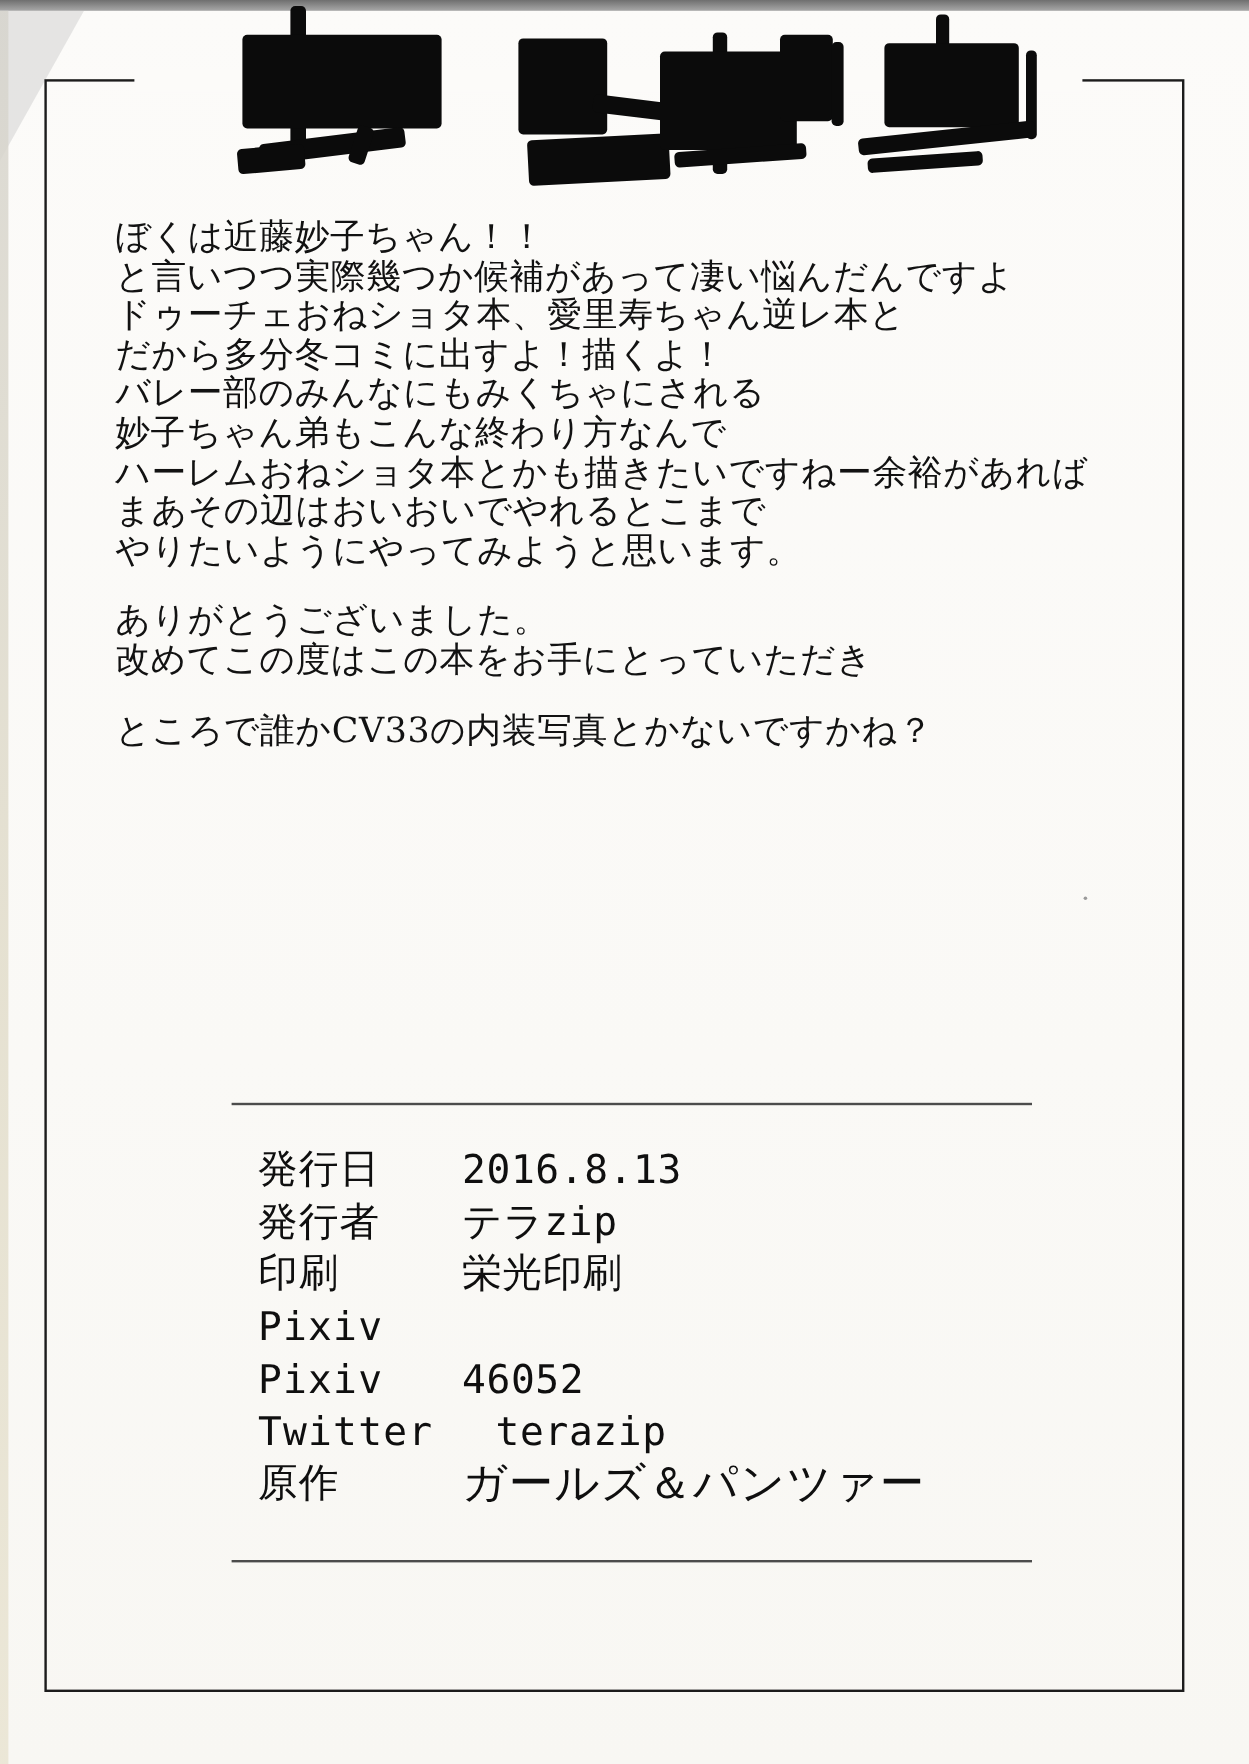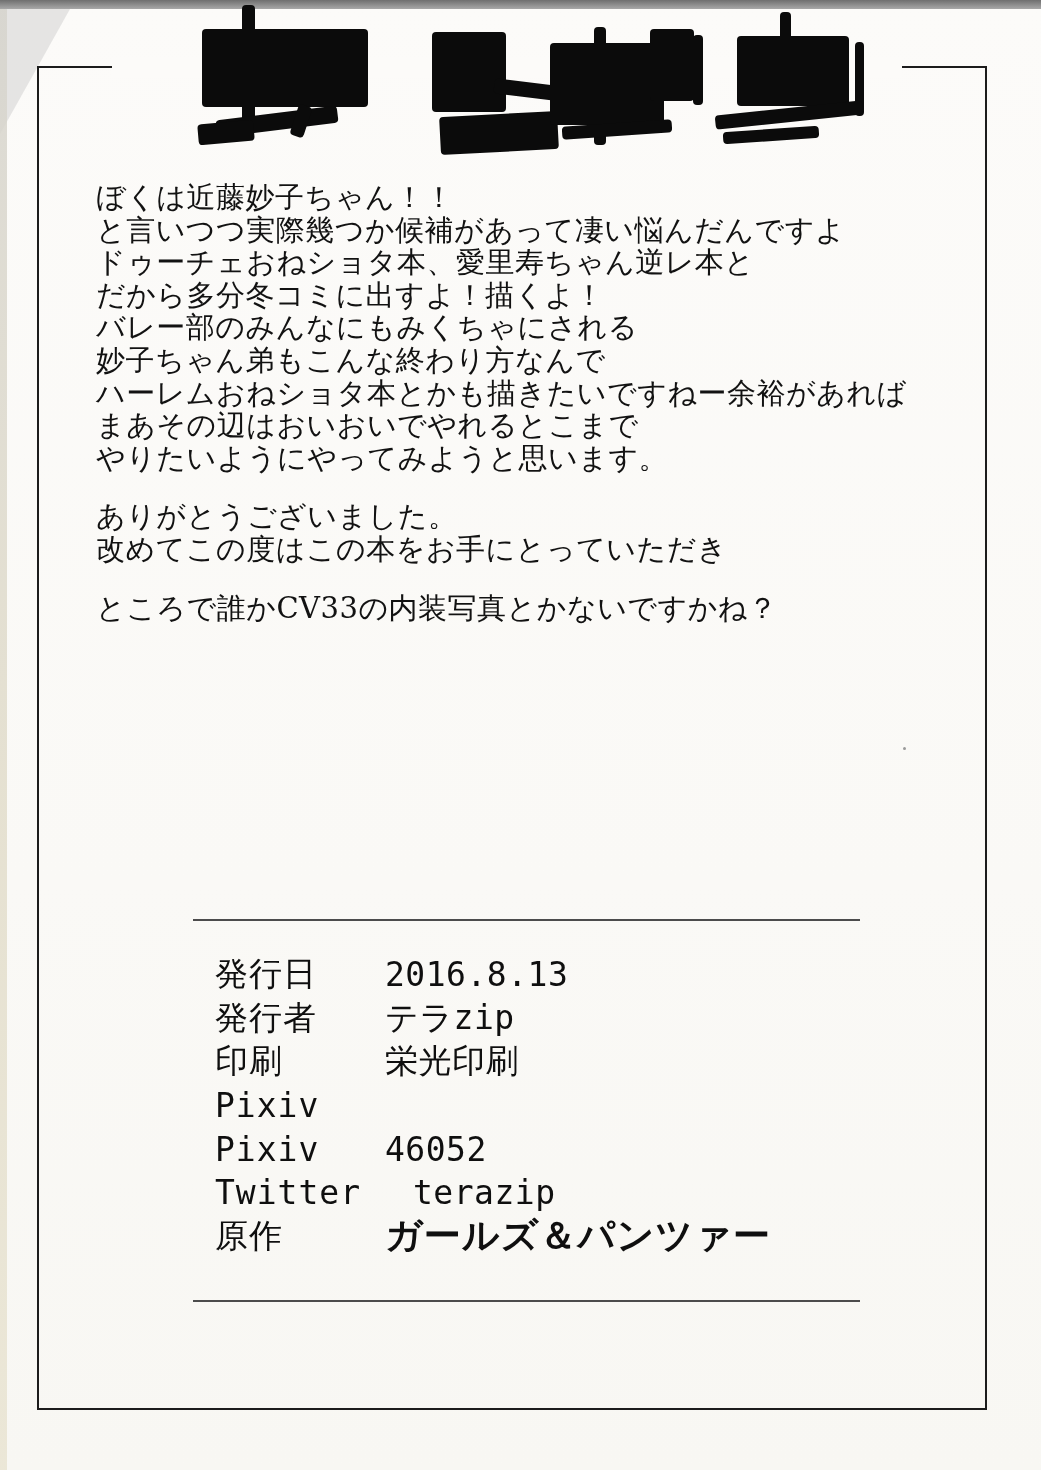--- a/index.html
+++ b/index.html
@@ -49,21 +49,21 @@
   .divider.bottom{top:1300px;}
   .colophon{position:absolute;left:215px;top:953px;width:660px;z-index:3;
     font-family:"DejaVu Sans Mono","Liberation Mono",monospace;}
   .col-row{display:flex;height:43.6px;align-items:center;font-size:33px;
     color:#0f0f0f;white-space:nowrap;}
   .col-label{width:170px;flex:0 0 170px;letter-spacing:1px;}
   .col-value{letter-spacing:.5px;}
   .col-row:nth-child(6) .col-value{padding-left:28px;text-align:right;}
   .col-row:nth-child(7) .col-value{
     font-family:"DejaVu Serif","Liberation Serif",serif;
-    font-size:37px;font-weight:700;letter-spacing:1px;}
+    font-size:37px;font-weight:400;letter-spacing:1px;}
 </style>
 </head>
 <body>
 
 <div class="page">
 
   <div class="scan-top-strip"></div>
   <div class="scan-corner-shade"></div>
   <div class="scan-left-edge"></div>
   <div class="scan-speck"></div>

